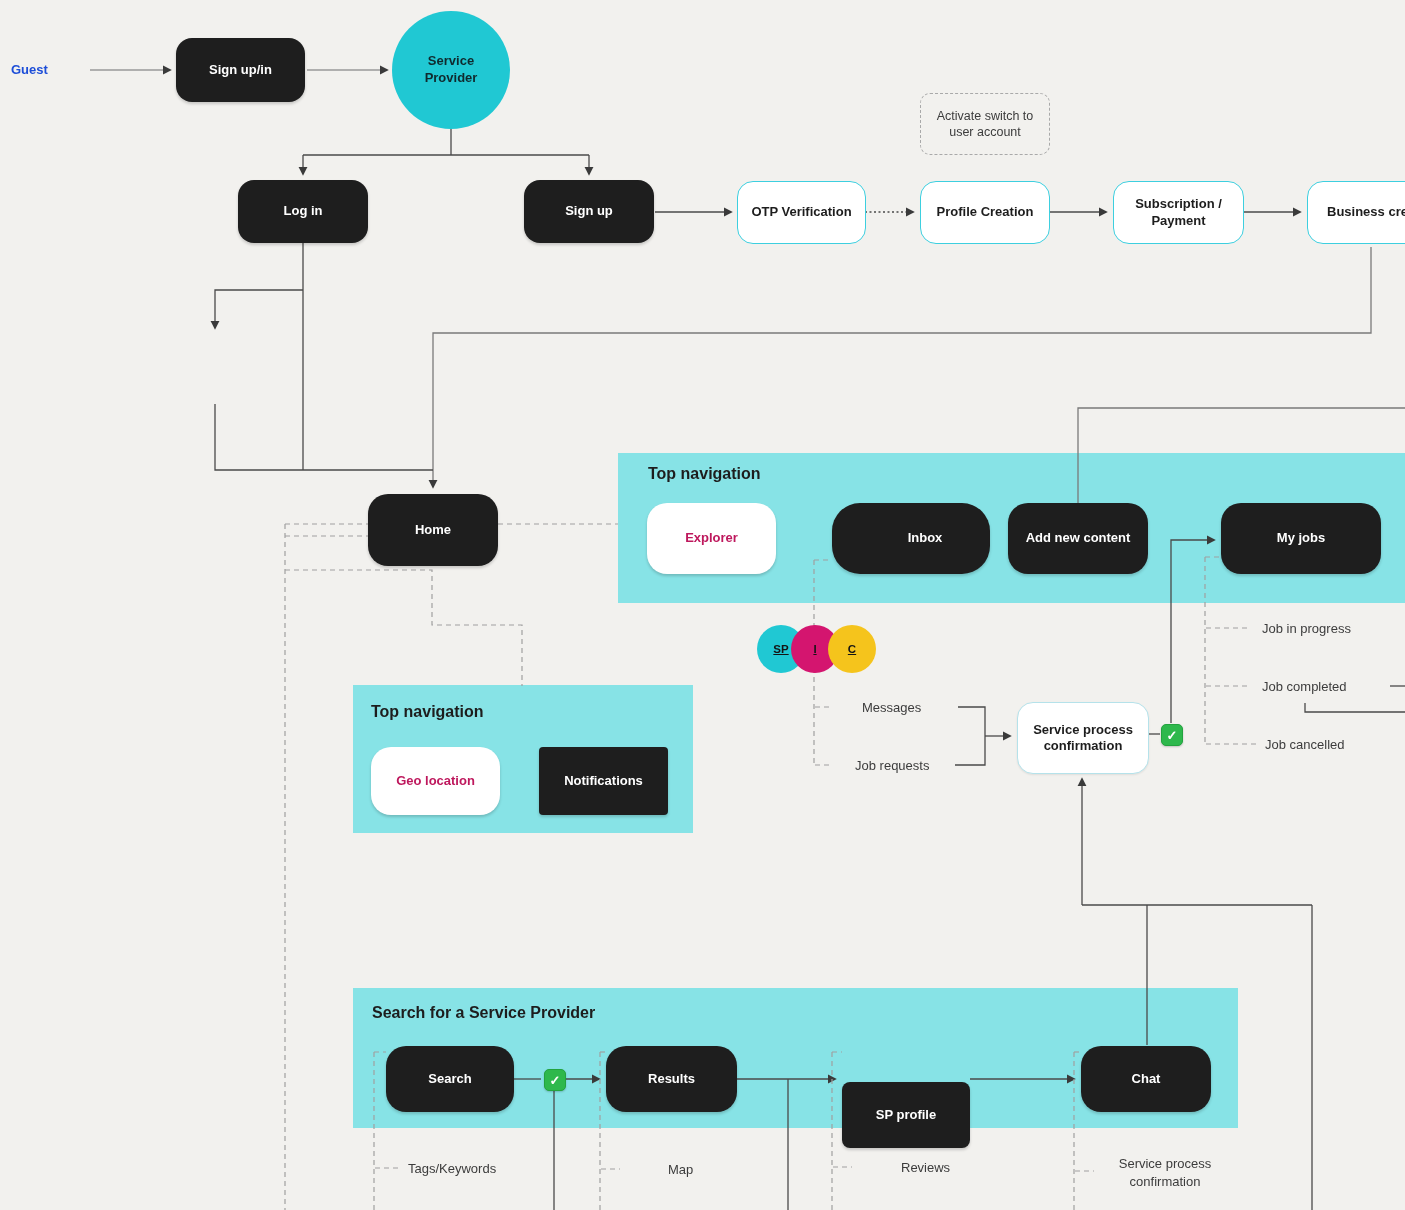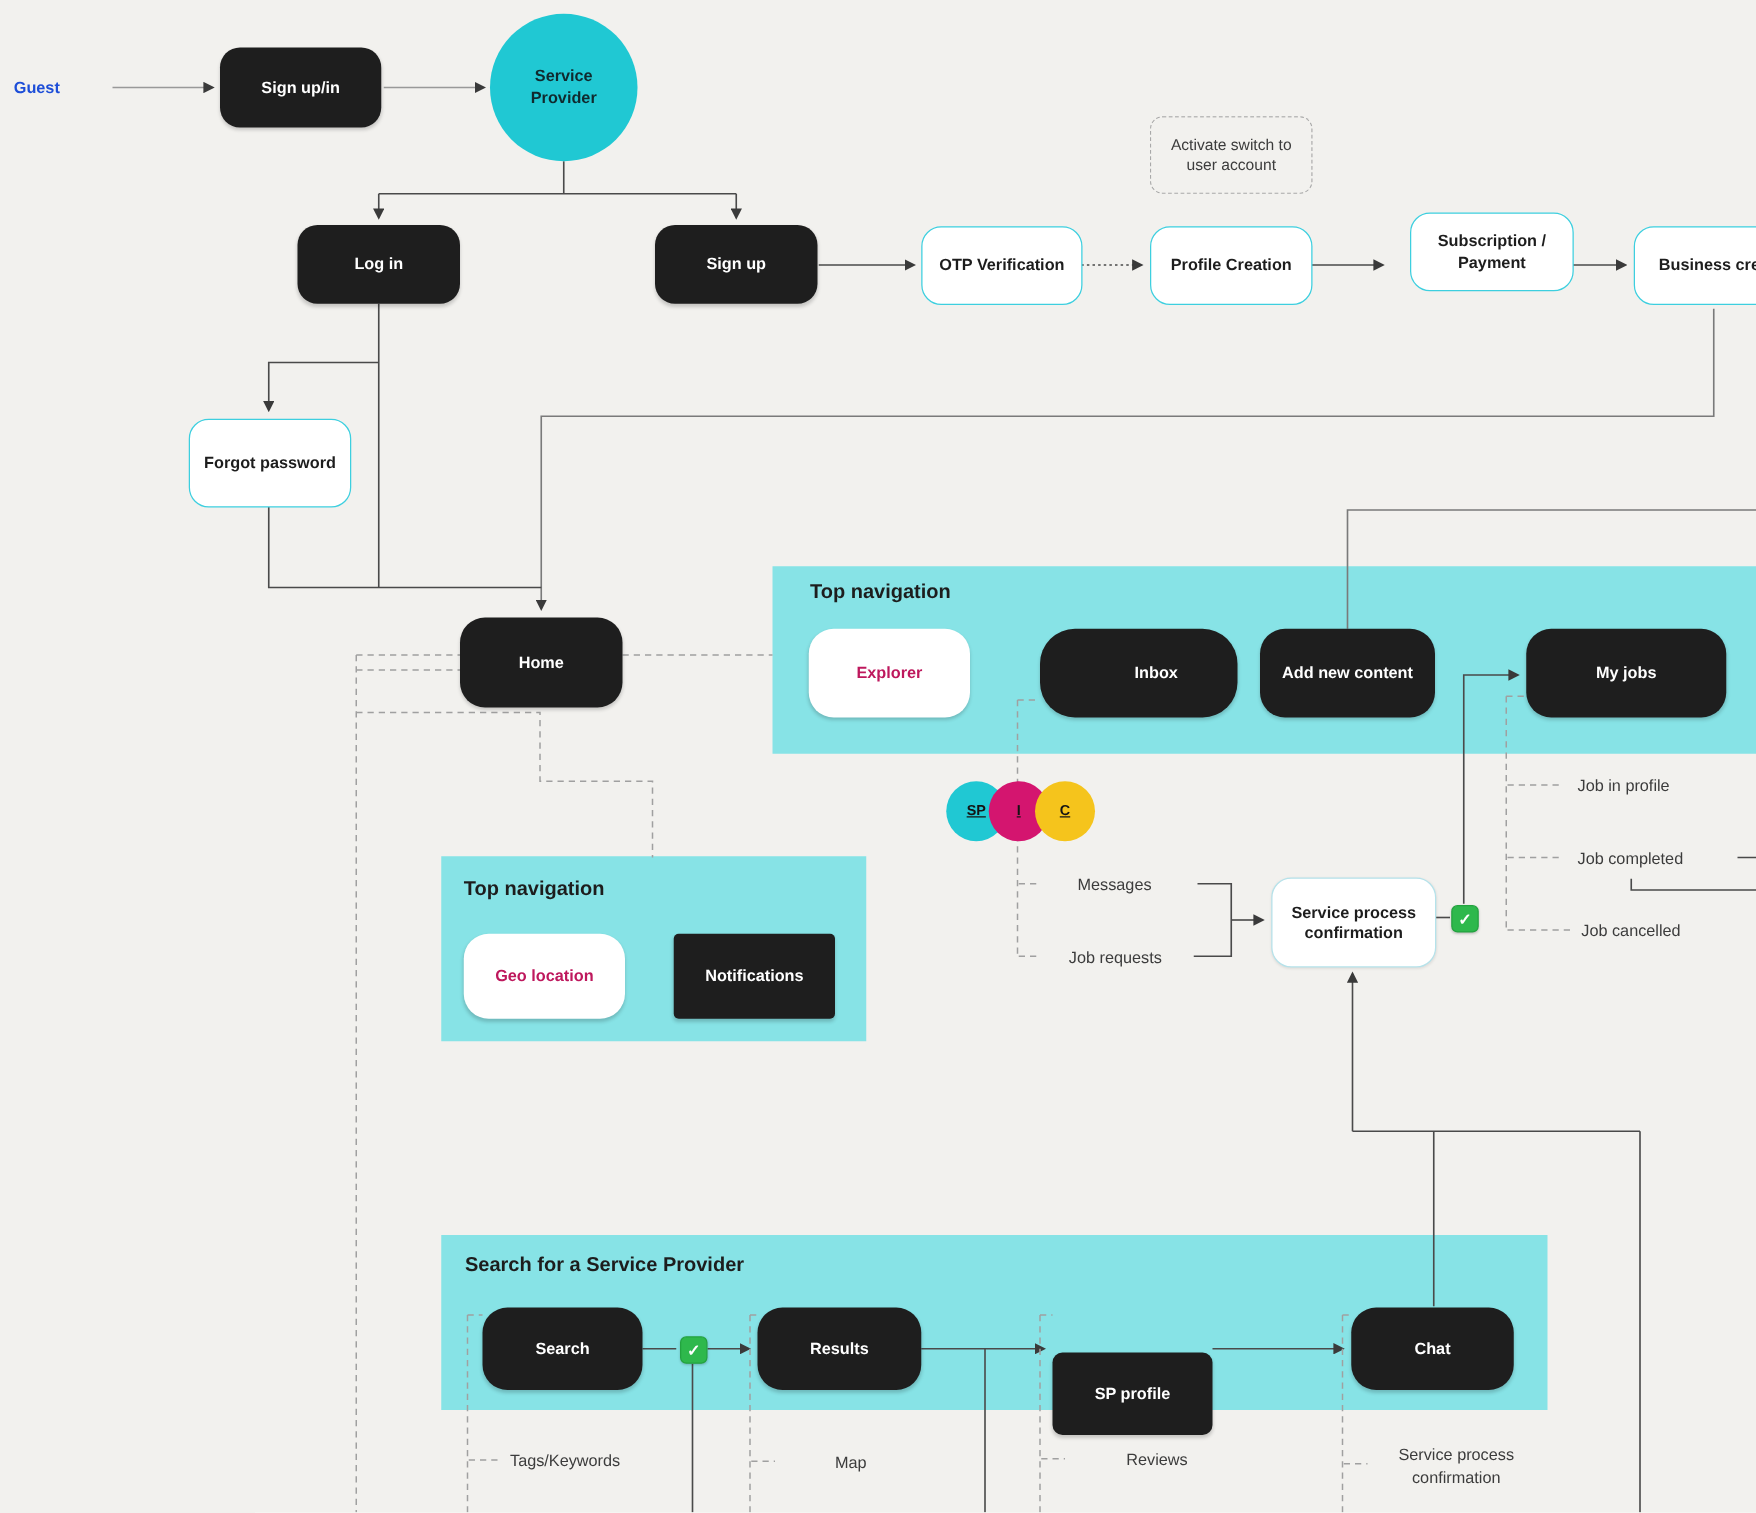--- a/index.html
+++ b/index.html
@@ -131,27 +131,26 @@
   <div class="node node-black" style="left:524px;top:180px;width:130px;height:63px;">Sign up</div>
 
   <div class="dashed-box" style="left:920px;top:93px;width:128px;height:60px;">
       <span style="width:110px;">Activate switch to user account</span>
     </div>
 
   <div class="node node-outline" style="left:737px;top:181px;width:127px;height:61px;">OTP Verification</div>
 
   <div class="node node-outline" style="left:920px;top:181px;width:128px;height:61px;">Profile Creation</div>
 
-  <div class="node node-outline" style="left:1113px;top:170px;width:129px;height:61px;margin-left:15px;">
+  <div class="node node-outline" style="left:1113px;top:181px;width:129px;height:61px;">
       <span style="width:100px;">Subscription / Payment</span>
     </div>
 
   <div class="node node-outline nowrap" style="left:1307px;top:181px;width:150px;height:61px;">Business creation</div>
 
-  <div class="node node-outline" style="left:151px;top:335px;width:128px;height:69px;">Forgot password</div>
 
   <div class="node node-black" style="left:368px;top:494px;width:130px;height:72px;border-radius:20px;">Home</div>
 
   <div class="panel-title" style="left:648px;top:465px;">Top navigation</div>
   <div class="node node-white" style="left:647px;top:503px;width:129px;height:71px;border-radius:20px;">Explorer</div>
   <div class="node node-black" style="left:832px;top:503px;width:130px;height:71px;border-radius:28px;padding-left:28px;">Inbox</div>
   <div class="node node-black" style="left:1008px;top:503px;width:140px;height:71px;border-radius:20px;">Add new content</div>
   <div class="node node-black" style="left:1221px;top:503px;width:160px;height:71px;border-radius:20px;">My jobs</div>
 
   <div class="circle badge" style="left:757px;top:625px;background:#20c8d3;z-index:3;">SP</div>
@@ -159,21 +158,21 @@
   <div class="circle badge" style="left:828px;top:625px;background:#f5c41c;z-index:5;">C</div>
 
   <div class="free-label" style="left:862px;top:700px;">Messages</div>
   <div class="free-label" style="left:855px;top:758px;">Job requests</div>
 
   <div class="node node-outline-light" style="left:1017px;top:702px;width:130px;height:70px;">
       <span style="width:110px;">Service process confirmation</span>
     </div>
   <div class="check" style="left:1161px;top:724px;">✓</div>
 
-  <div class="free-label" style="left:1262px;top:621px;">Job in profile</div>
+  <div class="free-label" style="left:1262px;top:621px;">Job in progress</div>
   <div class="free-label" style="left:1262px;top:679px;">Job completed</div>
   <div class="free-label" style="left:1265px;top:737px;">Job cancelled</div>
 
   <div class="panel-title" style="left:371px;top:703px;">Top navigation</div>
   <div class="node node-white" style="left:371px;top:747px;width:129px;height:68px;border-radius:20px;">Geo location</div>
   <div class="node node-black" style="left:539px;top:747px;width:129px;height:68px;border-radius:4px;">Notifications</div>
 
   <div class="panel-title" style="left:372px;top:1004px;">Search for a Service Provider</div>
   <div class="node node-black" style="left:386px;top:1046px;width:128px;height:66px;border-radius:20px;">Search</div>
   <div class="check" style="left:544px;top:1069px;">✓</div>

